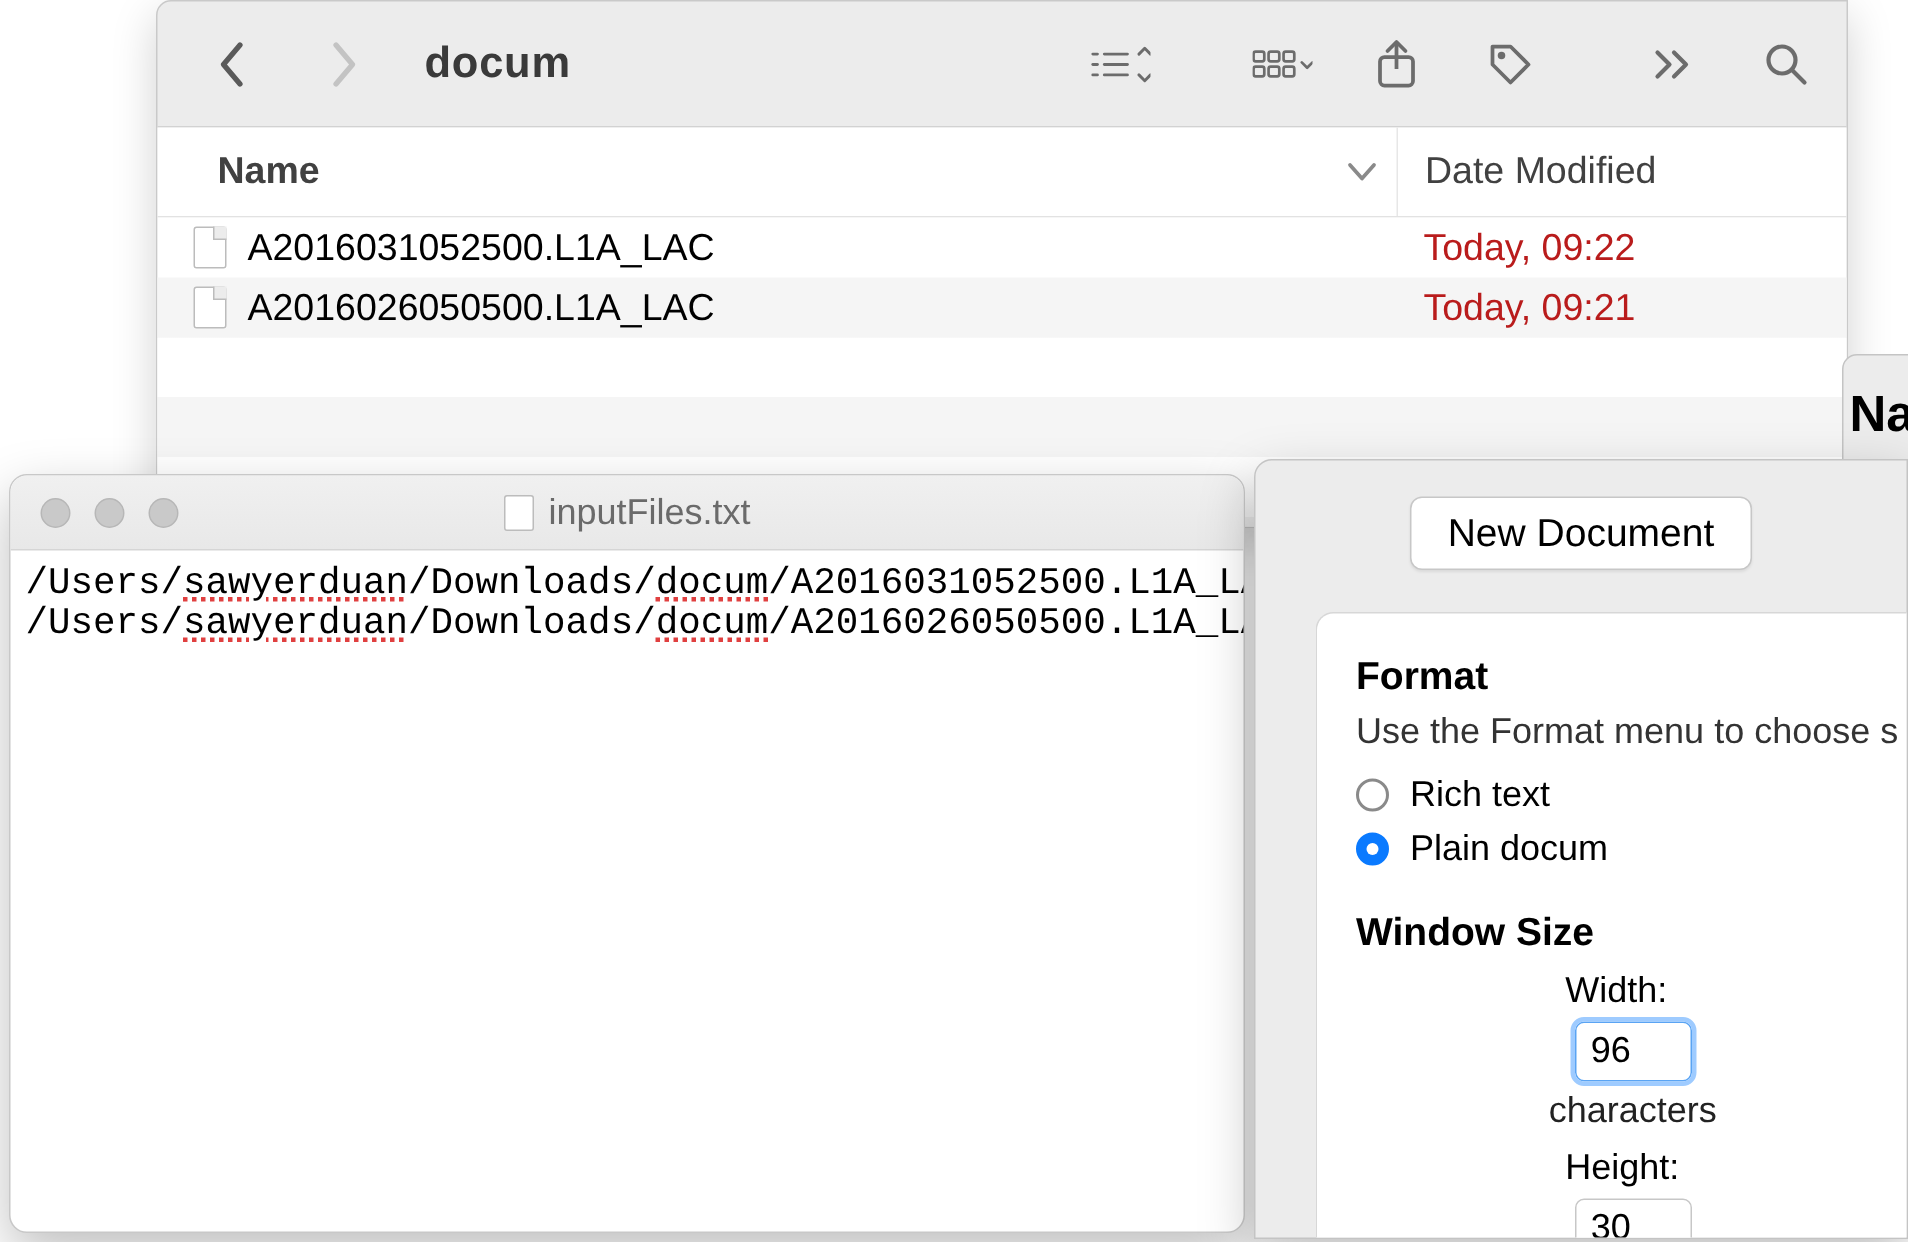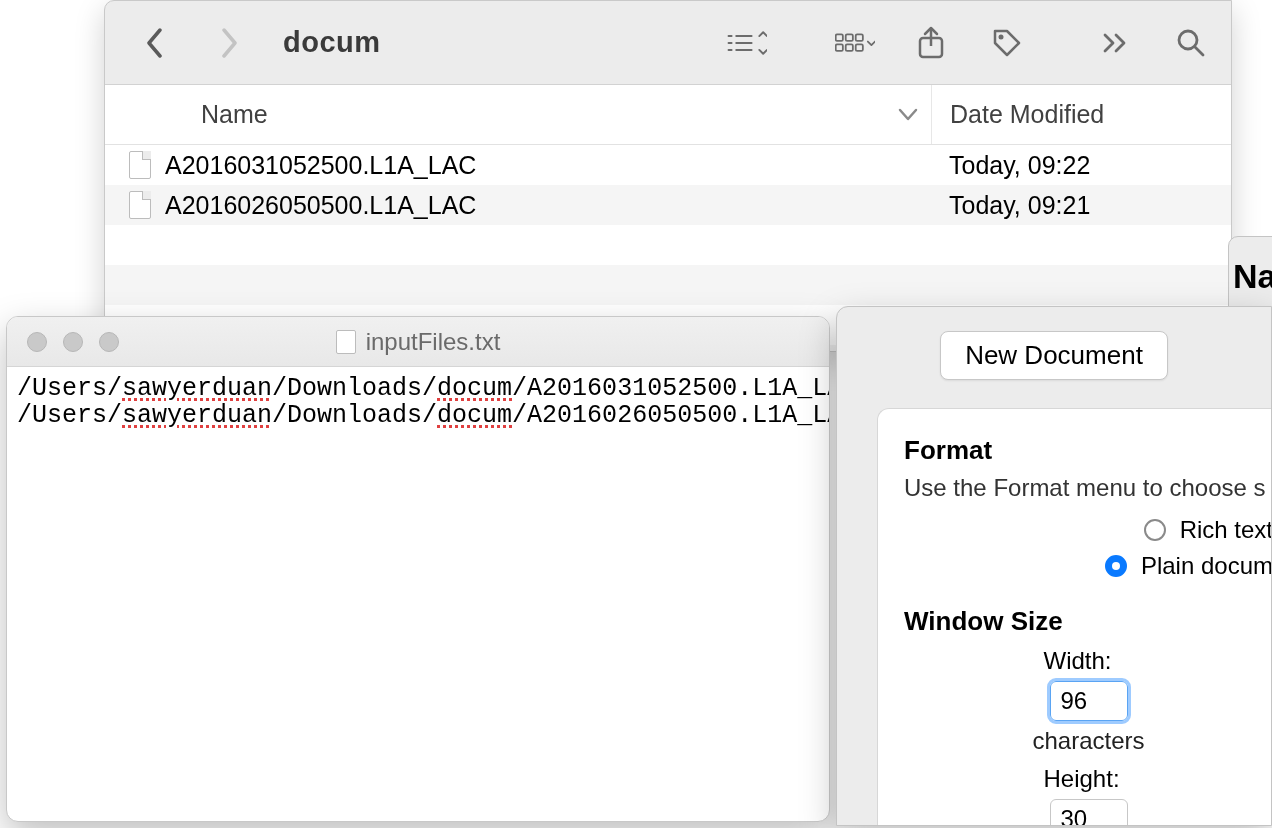--- a/index.html
+++ b/index.html
@@ -37,30 +37,30 @@
   .finder-title { font-size:29px; font-weight:600; color:#3a3a3a; letter-spacing:.5px; margin-left:6px; }
   .spacer { flex:1; }
   .tb-group { display:flex; gap:36px; align-items:center; color:#6c6c6c; }
 
   .finder-cols {
     display:flex; align-items:center;
     background:#fff; height:60px;
     border-bottom:1px solid #e2e2e2;
   }
   .col { font-size:25px; color:#414141; display:flex; align-items:center; }
-  .col-name { flex:1; padding-left:96px; font-weight:400;}
+  .col-name { flex:1; padding-left:40px; font-weight:700;}
   .col-sort { width:46px; justify-content:center; color:#8a8a8a;}
   .col-date { width:300px; padding-left:18px; border-left:1px solid #e7e7e7; height:100%; display:flex; align-items:center;}
 
   .finder-rows { background:#fff; }
   .frow { display:flex; align-items:center; height:40px; font-size:25px; }
   .frow.alt { background:#f5f5f5; }
   .frow .ficon { width:60px; display:flex; justify-content:flex-end; padding-right:14px;}
   .frow .fname { flex:1; padding-left:0; }
-  .frow .fdate { width:300px; padding-left:18px; color:#000000;}
+  .frow .fdate { width:300px; padding-left:18px; color:#b91c1c;}
   .blank-rows { height:126px; background:repeating-linear-gradient(#fff,#fff 40px,#f5f5f5 40px,#f5f5f5 80px); }
 
   
   .file-glyph { width:22px; height:28px; background:#fff; border:1px solid #bcbcbc; border-radius:2px; position:relative;}
   .file-glyph::after { content:""; position:absolute; top:-1px; right:-1px; width:8px; height:8px; background:#ececec; border-left:1px solid #bcbcbc; border-bottom:1px solid #bcbcbc;}
 
   
   .na-window {
     position:absolute; right:-6px; top:236px;
     width:50px; height:80px;
@@ -103,21 +103,21 @@
   .tabstrip { display:flex; justify-content:center; margin-top:24px;}
   .tab { background:#fff; border:1px solid #c7c7c7; border-radius:8px; padding:8px 24px; font-size:26px; box-shadow:0 1px 2px rgba(0,0,0,.08);}
   .panel {
     margin:28px 0 0 40px; padding:26px 0 30px 26px;
     background:#fff; border:1px solid #d7d7d7; border-right:none;
     border-radius:12px 0 0 12px;
     width:396px;
   }
   .panel h4 { font-size:26px; font-weight:700; margin-bottom:8px;}
   .panel .hint { font-size:24px; color:#333; margin-bottom:14px; white-space:nowrap;}
-  .radio-row { display:flex; align-items:center; gap:14px; font-size:24px; margin:8px 0;justify-content:flex-end;}
+  .radio-row { display:flex; align-items:center; gap:14px; font-size:24px; margin:8px 0;}
   .radio { width:22px; height:22px; border-radius:50%; border:2px solid #8a8a8a; background:#fff; display:inline-block; position:relative;}
   .radio.checked { border-color:#0a7aff; background:#0a7aff;}
   .radio.checked::after { content:""; position:absolute; inset:5px; background:#fff; border-radius:50%;}
   .sect { margin-top:26px;}
   .field-row { display:flex; align-items:center; gap:6px; font-size:24px; margin:10px 0;flex-direction:column;}
   .field-row label { width:90px;}
   .numbox { width:78px; height:40px; border:1px solid #c7c7c7; border-radius:6px; background:#fff; text-align:left; padding:4px 10px; font-size:24px;}
   .numbox.focus { outline:3px solid #9ecbff; border-color:#5aa4f3;}
   .unit { color:#222;}
 </style>

